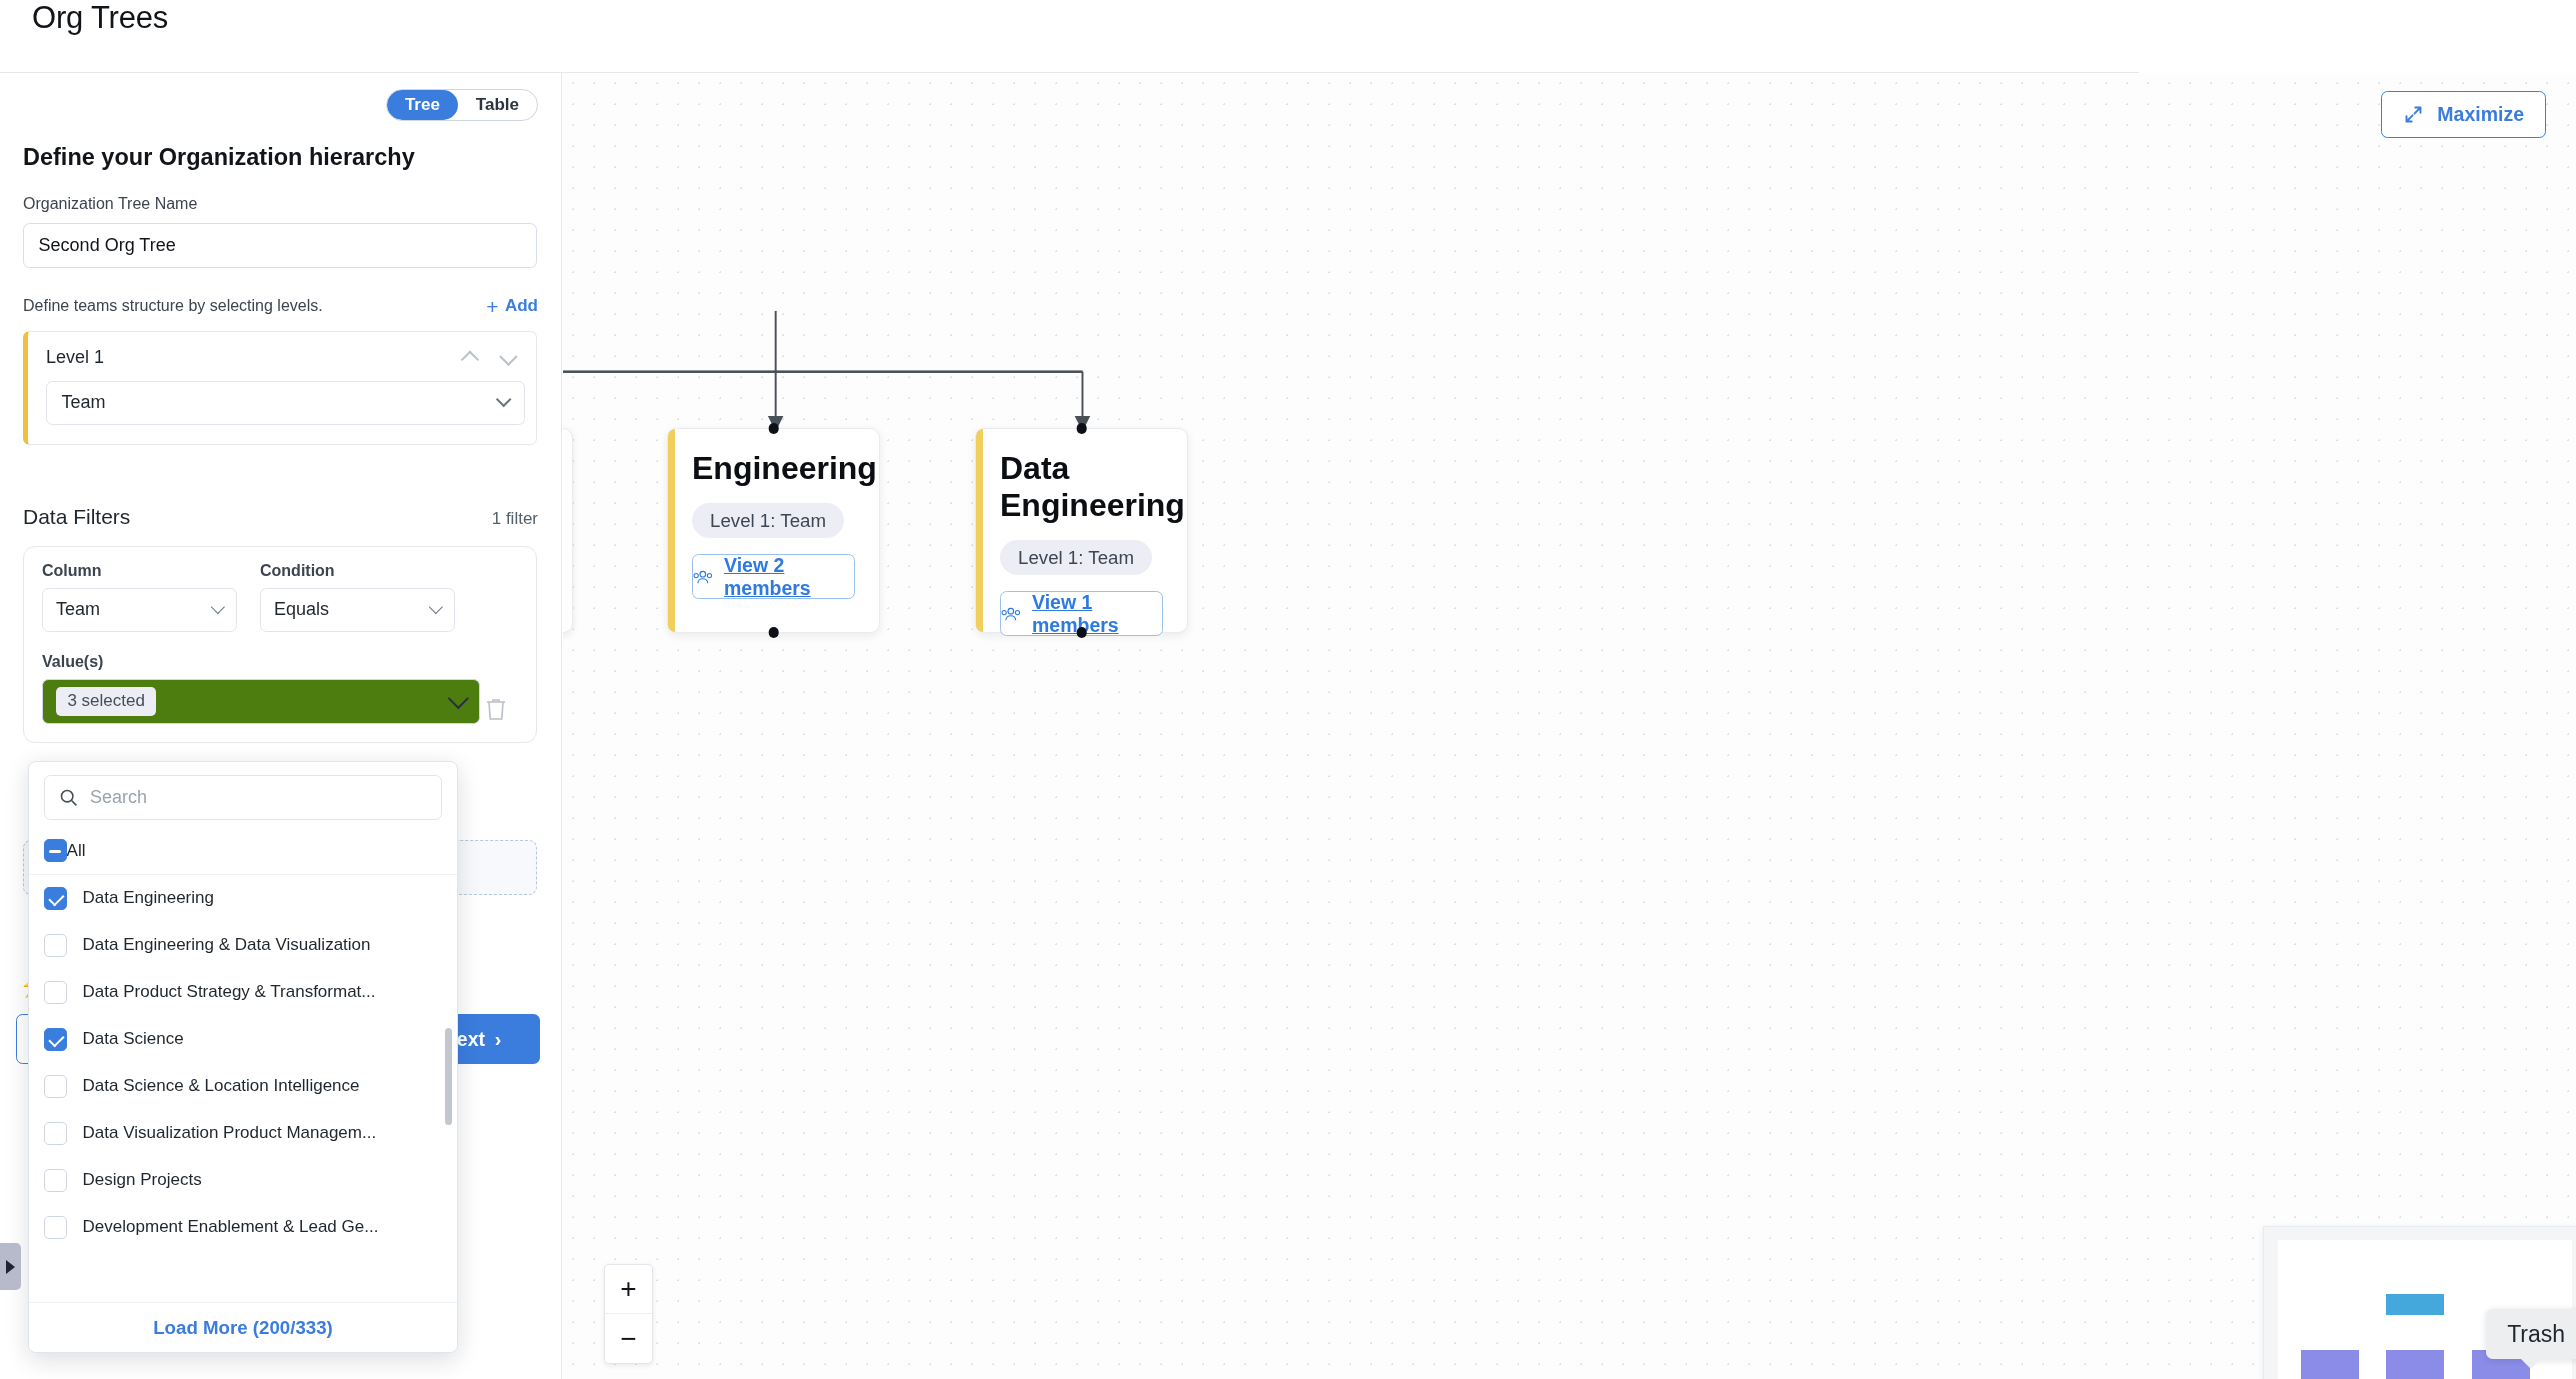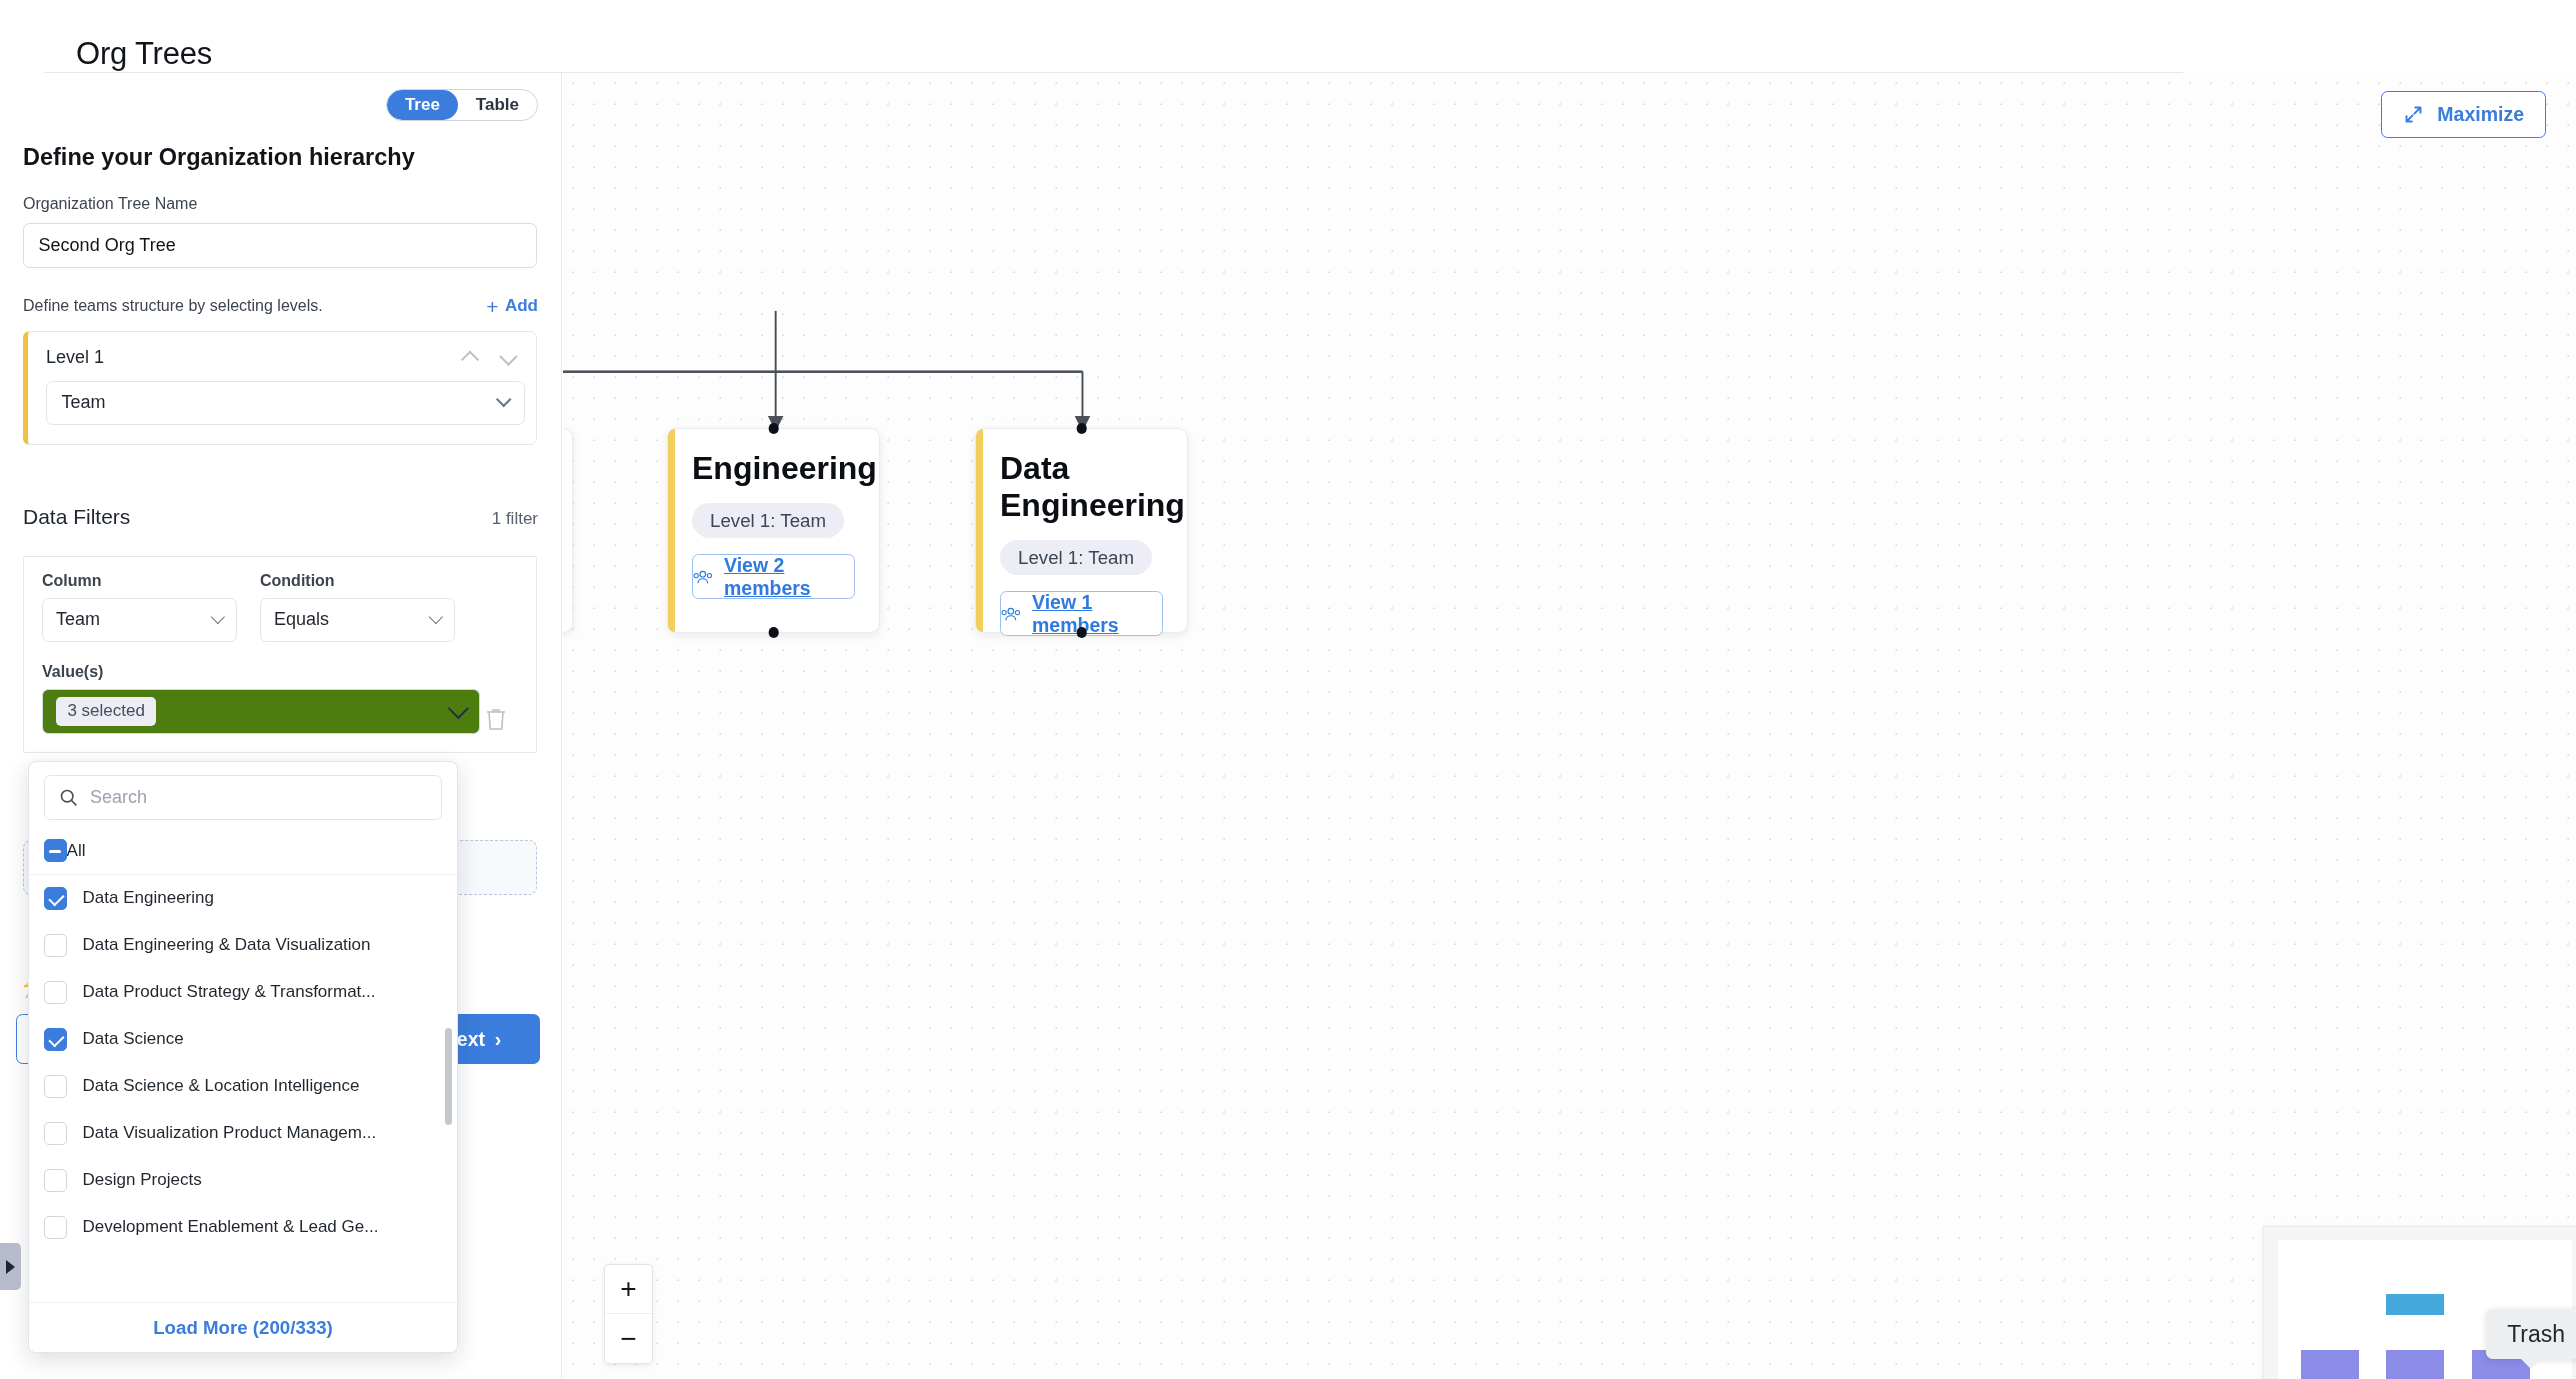--- a/index.html
+++ b/index.html
@@ -8,21 +8,21 @@
     font-family: "Liberation Sans", sans-serif;
     background: #ffffff;
     overflow: hidden;
   }
   #app { position: relative; width: 2576px; height: 1380px; }
 
   
   .topbar {
     position: absolute; top: 0; left: 0; width: 2139px; height: 73px;
     background: #fff; border-bottom: 0.8px solid #e6e8eb;
-    display: flex; align-items: flex-end; margin-left: 44px;
+    display: flex; align-items: flex-start;
   }
   .page-title {
     font-size: 31px; font-weight: 400; color: #111418; margin-left: 32px;
     letter-spacing: -0.2px;
   }
 
   
   .left-panel {
     position: absolute; top: 73px; left: 0; width: 562px; height: 1307px;
     background: #fff; border-right: 0.8px solid #e6e8eb;
@@ -92,22 +92,22 @@
   }
 
   .filters-head {
     display: flex; align-items: baseline; justify-content: space-between;
     margin-top: 60px;
   }
   .filters-title { font-size: 21px; color: #1f262e; }
   .filters-count { font-size: 17px; color: #55606d; }
 
   .filter-card {
-    margin-top: 27px; width: 514px; border: 0.8px solid #e4e8ed;
-    border-radius: 2px; background: #fff; padding: 14.6px 18px 18px 18px;
+    margin-top: 17px; width: 514px; border: 0.8px solid #e4e8ed;
+    border-radius: 12px; background: #fff; padding: 14.6px 18px 18px 18px;
     position: relative;
   }
   .col-labels { display: flex; gap: 23px; }
   .col-label { font-size: 16px; color: #3c4450; font-weight: 600; }
   .col-label.c1 { width: 195px; }
   .small-selects { display: flex; gap: 23px; margin-top: 8px; }
   .small-select {
     width: 195px; height: 44px; border: 0.8px solid #e0e5eb; border-radius: 6.5px;
     display: flex; align-items: center; justify-content: space-between;
     padding: 0 13px; font-size: 18px; color: #1f262e; background: #fff; cursor: pointer;

